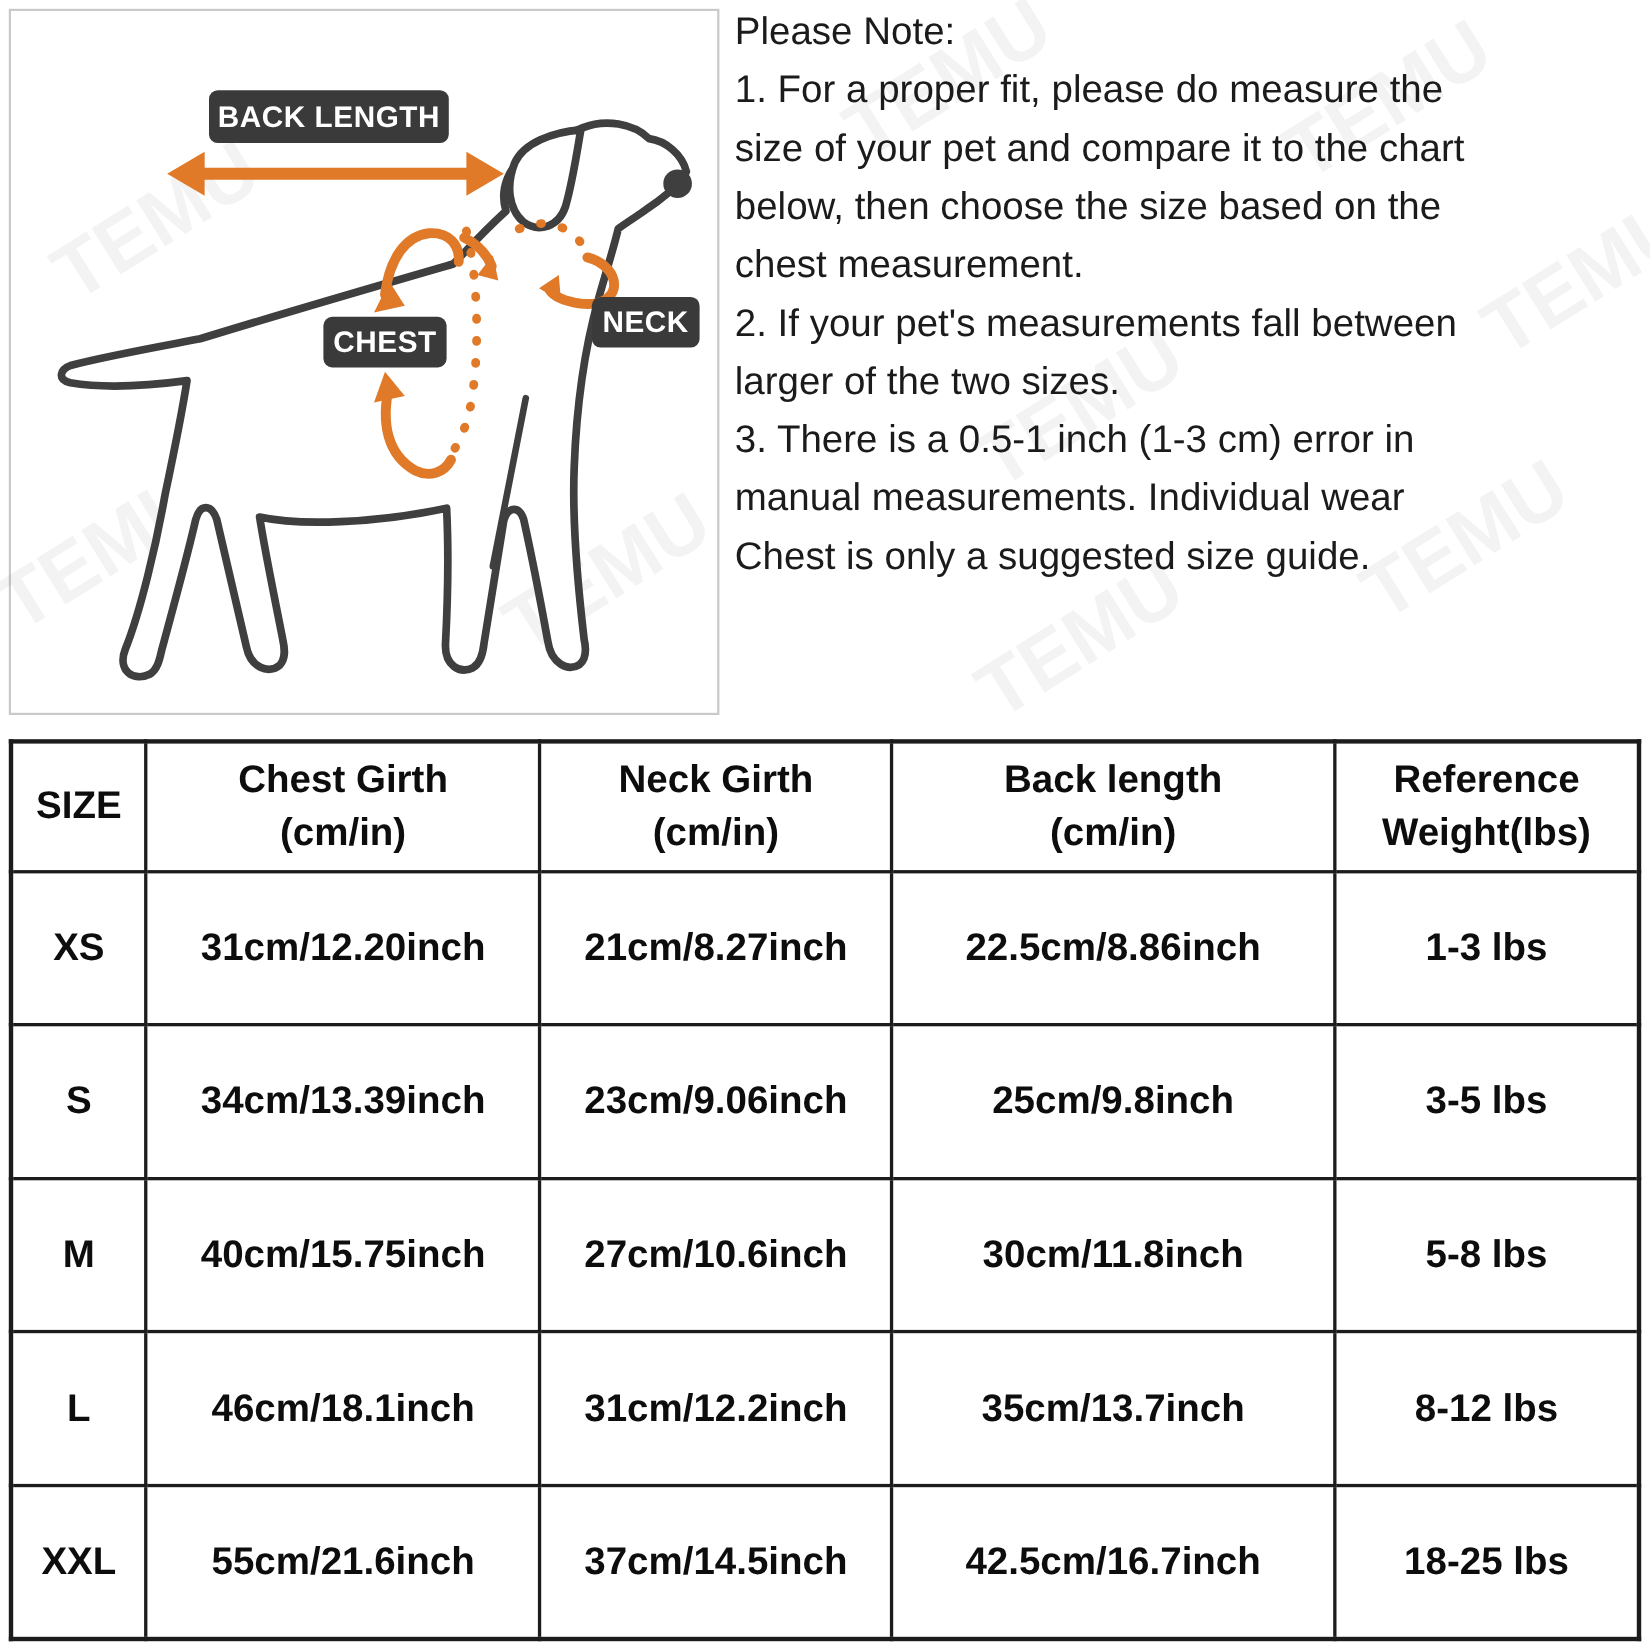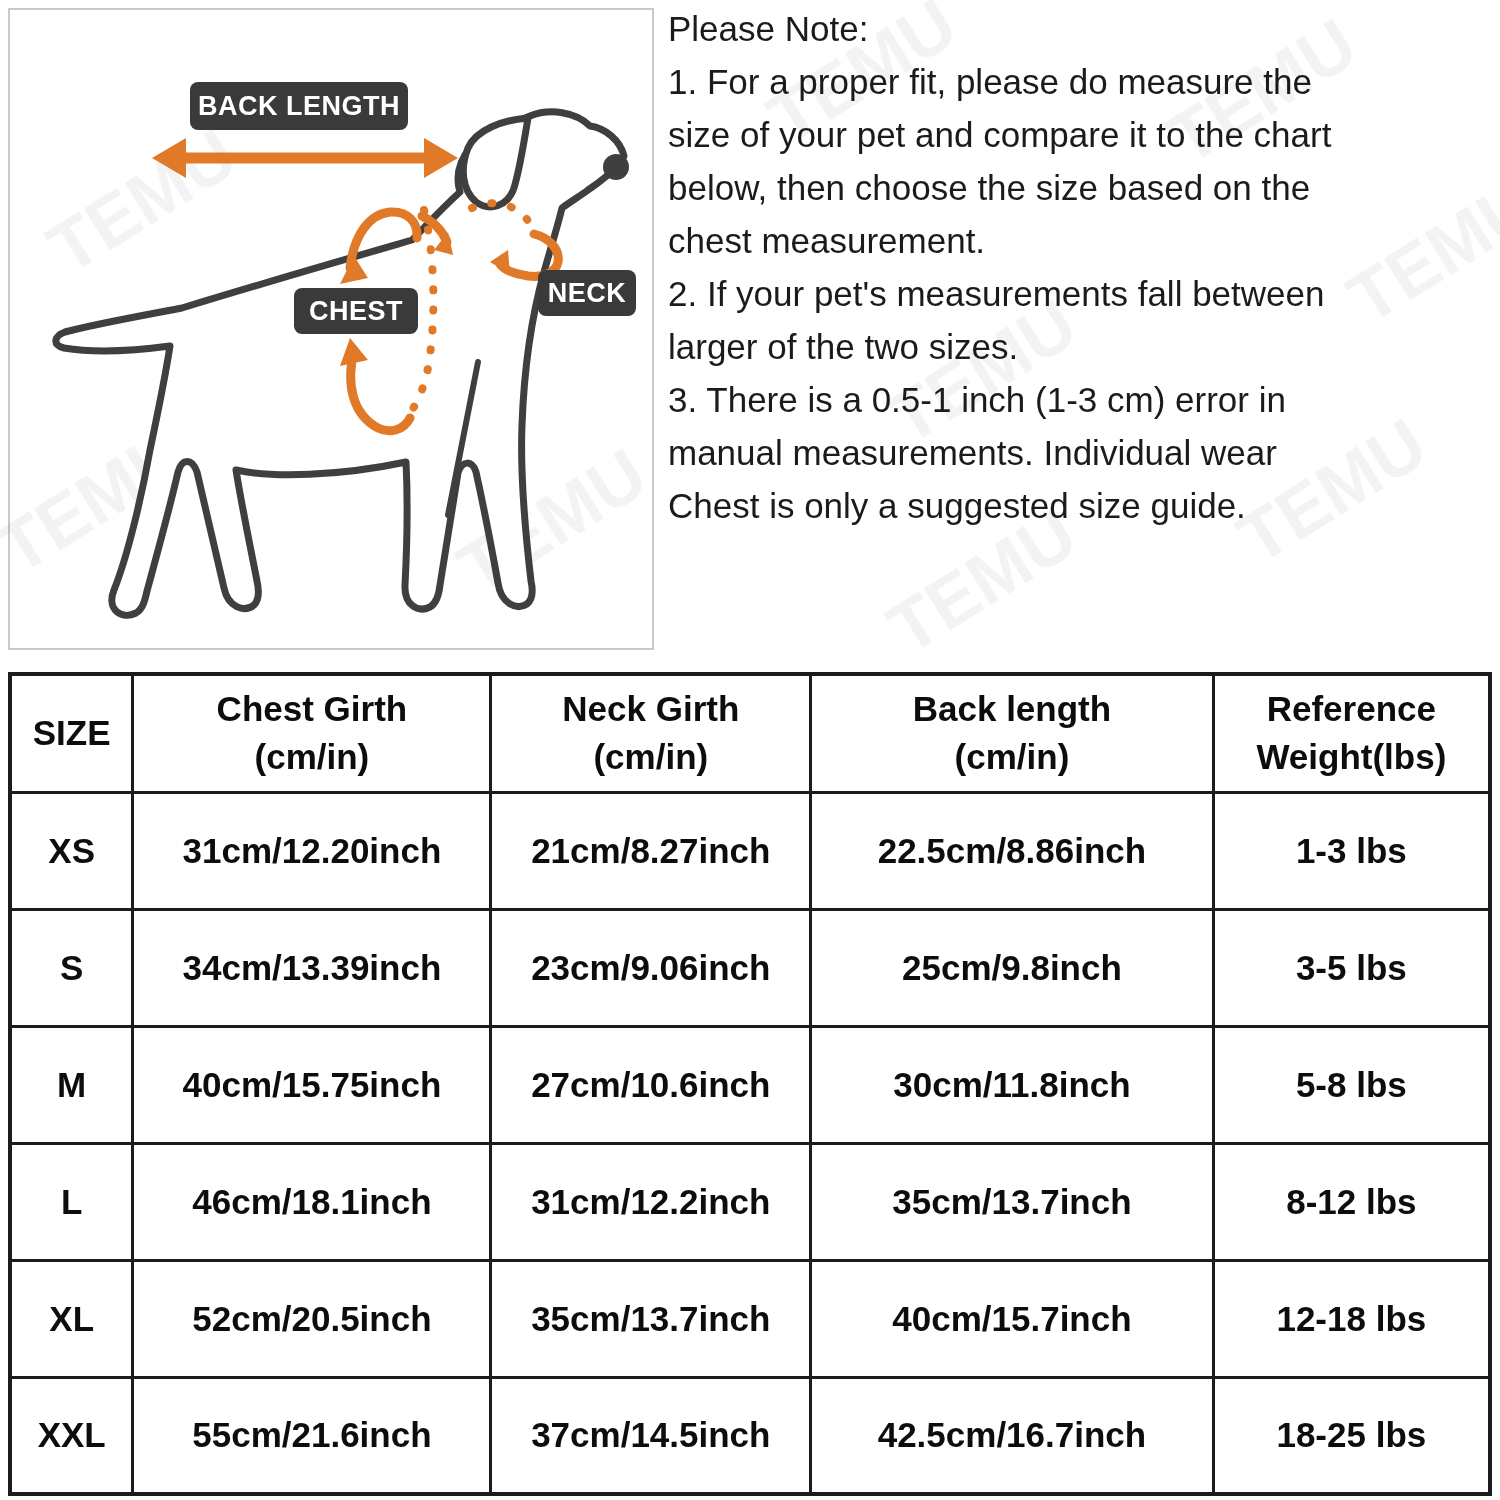--- a/index.html
+++ b/index.html
@@ -7,21 +7,21 @@
           font-family:"Liberation Sans","DejaVu Sans",sans-serif;color:#1b1b1b;}
 
   
   .diagram-box{position:absolute;left:8px;top:8px;width:646px;height:642px;
                border:2px solid #c9c9c9;background:#ffffff;box-sizing:border-box;}
   .diagram-box svg{position:absolute;left:0;top:0;}
   .measure-label{position:absolute;background:#3a3a3a;color:#ffffff;font-weight:bold;
                  font-size:27px;letter-spacing:0.5px;border-radius:8px;
                  display:flex;align-items:center;justify-content:center;z-index:3;}
   .lbl-back{left:180px;top:72px;width:218px;height:48px;}
-  .lbl-chest{left:284px;top:278px;width:124px;height:46px;}
+  .lbl-chest{left:284px;top:278px;width:112px;height:46px;}
   .lbl-neck{left:528px;top:260px;width:98px;height:46px;}
 
   
   .wm{position:absolute;font-size:72px;font-weight:bold;color:rgba(40,40,40,0.055);
       transform:rotate(-32deg);pointer-events:none;z-index:1;white-space:nowrap;}
 
   
   .note{position:absolute;left:668px;top:2px;width:780px;font-size:35px;line-height:53px;
         color:#1b1b1b;z-index:2;}
   .note-title{font-size:35px;}
@@ -188,27 +188,20 @@
         <td>5-8 lbs</td>
       </tr>
       <tr>
         <td>L</td>
         <td>46cm/18.1inch</td>
         <td>31cm/12.2inch</td>
         <td>35cm/13.7inch</td>
         <td>8-12 lbs</td>
       </tr>
       <tr>
-        <td>XL</td>
-        <td>52cm/20.5inch</td>
-        <td>35cm/13.7inch</td>
-        <td>40cm/15.7inch</td>
-        <td>12-18 lbs</td>
-      </tr>
-      <tr>
         <td>XXL</td>
         <td>55cm/21.6inch</td>
         <td>37cm/14.5inch</td>
         <td>42.5cm/16.7inch</td>
         <td>18-25 lbs</td>
       </tr>
     </tbody>
   </table>
 </div>
 

